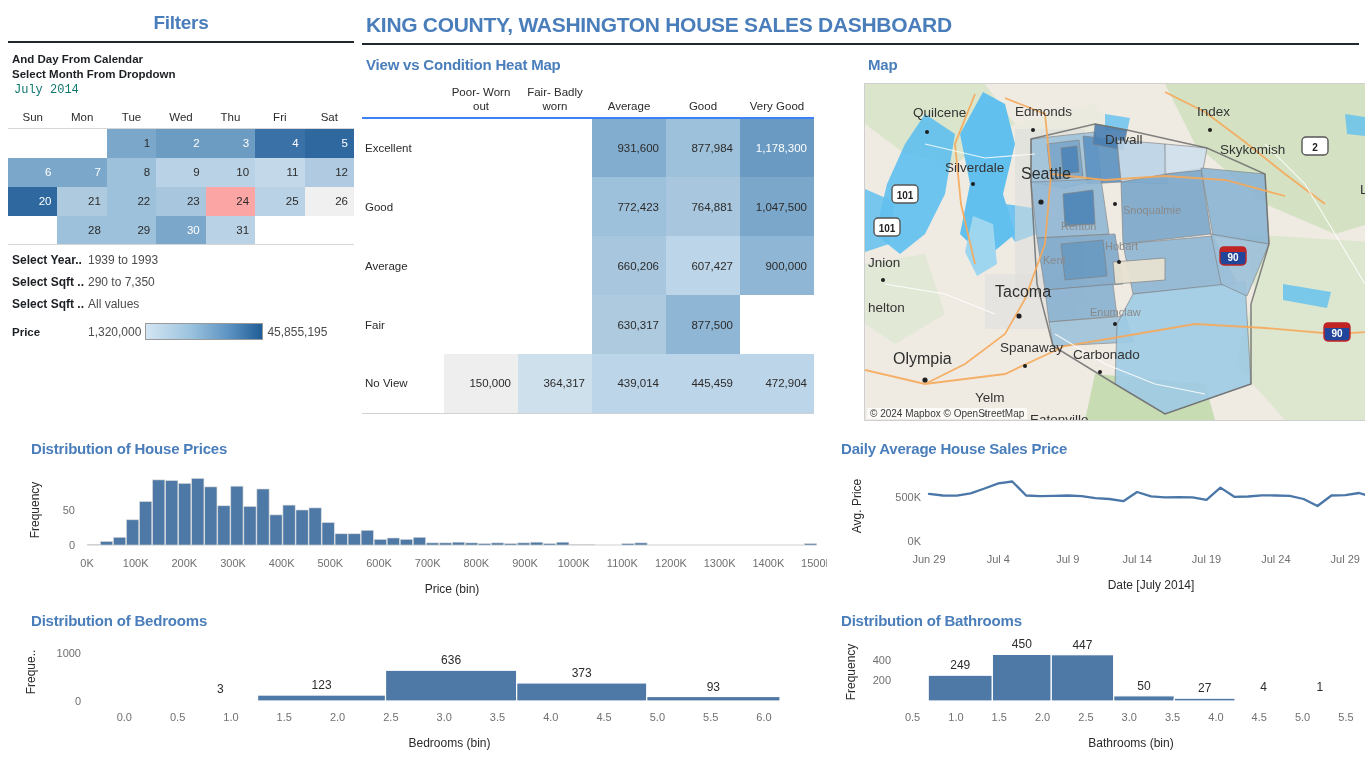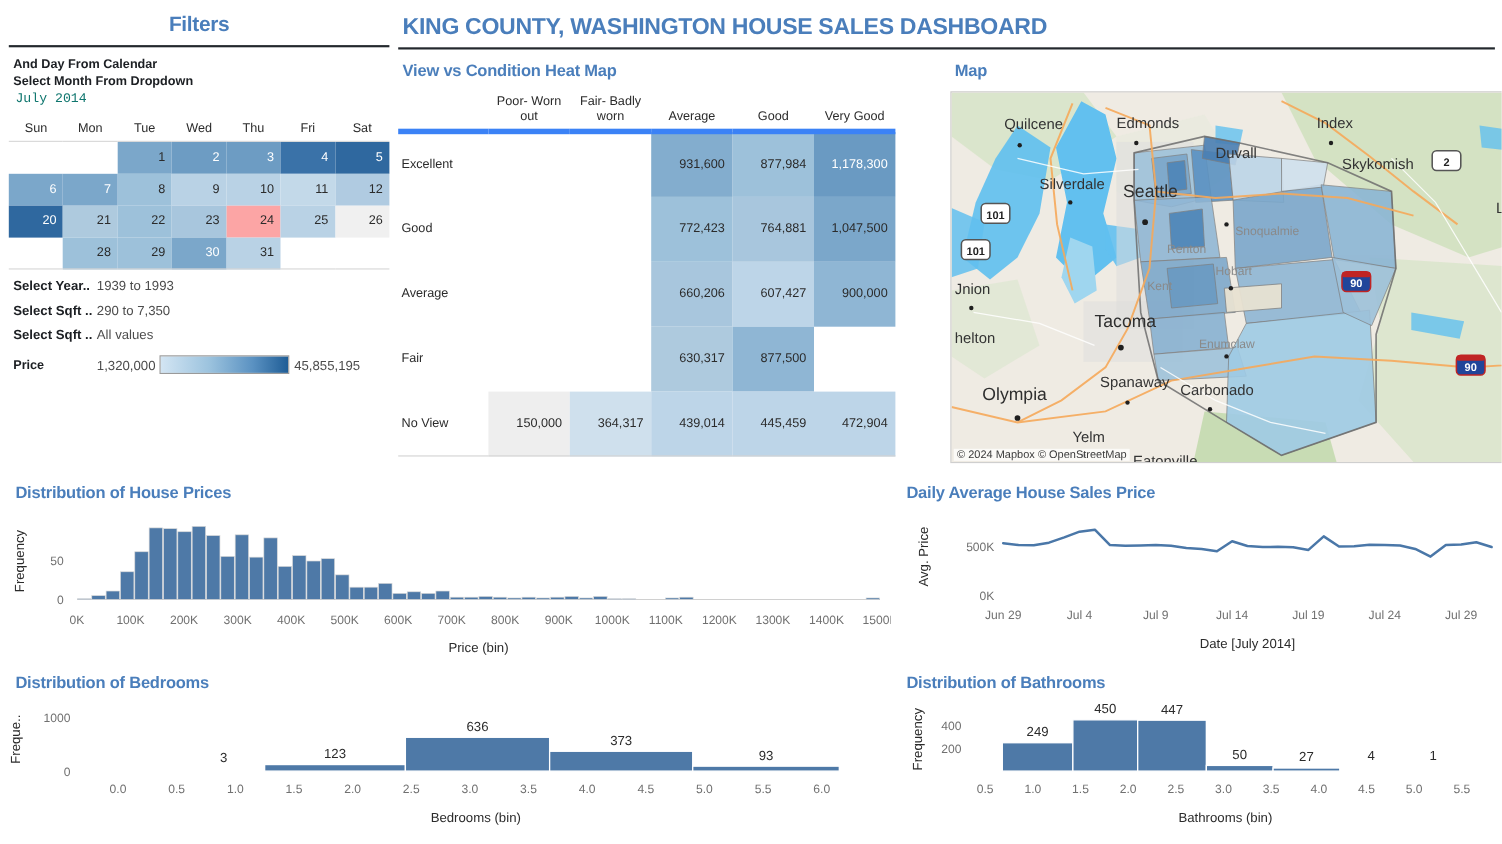--- a/index.html
+++ b/index.html
@@ -73,21 +73,21 @@
   .heat-panel { position: absolute; left: 362px; top: 56px; width: 456px; height: 380px; }
   .heat-panel .panel-title { padding-left: 4px; }
   .heat { margin-top: 12px; width: 452px; }
   .heat table { border-collapse: collapse; width: 100%; table-layout: fixed; }
   .heat th.corner { width: 82px; }
   .heat th {
     font-size: 11.5px; font-weight: normal; color: #2b2b2b;
     vertical-align: bottom; text-align: center; padding-bottom: 4px;
     line-height: 14px;
   }
-  .heat thead tr th { border-bottom: 5px solid #3b82f6; }
+  .heat thead tr th { border-bottom: 2px solid #3b82f6; }
   .heat td.rowlab {
     font-size: 11.5px; color: #2b2b2b; text-align: left; padding-left: 3px;
     background: #fff;
   }
   .heat td.cell {
     height: 59px; font-size: 11.5px; color: #2b2b2b;
     text-align: right; padding-right: 7px; vertical-align: middle;
   }
   .heat td.cell.light { color: #ffffff; }
   .heat tbody tr:last-child td { border-bottom: 1px solid #d2d2d2; }
@@ -105,21 +105,21 @@
     position: absolute; left: 2px; bottom: 1px;
     font-size: 10px; color: #3a3a3a;
     background: rgba(255,255,255,0.72); padding: 0 3px;
   }
   .map-city { font-size: 12px; fill: #3d3d3d; font-family: "Liberation Sans", sans-serif; }
   .map-city.big { font-size: 16px; fill: #2e2e2e; }
   .map-city.med { font-size: 13.5px; fill: #333; }
   .map-faint { font-size: 11px; fill: #8a8a8a; }
 
   
-  .chart-panel { position: absolute; }
+  .chart-panel { position: absolute; padding-left: 17px; }
   .cp-prices   { left: 0;   top: 440px; width: 810px;  height: 170px; }
   .cp-daily    { left: 820px; top: 440px; width: 542px; height: 170px; }
   .cp-bed      { left: 0;   top: 612px; width: 810px;  height: 155px; }
   .cp-bath     { left: 820px; top: 612px; width: 542px; height: 155px; }
   .chart-panel .panel-title { padding-left: 14px; }
   .cp-daily .panel-title, .cp-bath .panel-title { padding-left: 4px; }
   .chart-body { position: relative; }
   .chart-body svg { display: block; }
 
   .ax { font-size: 11px; fill: #707070; font-family: "Liberation Sans", sans-serif; }

